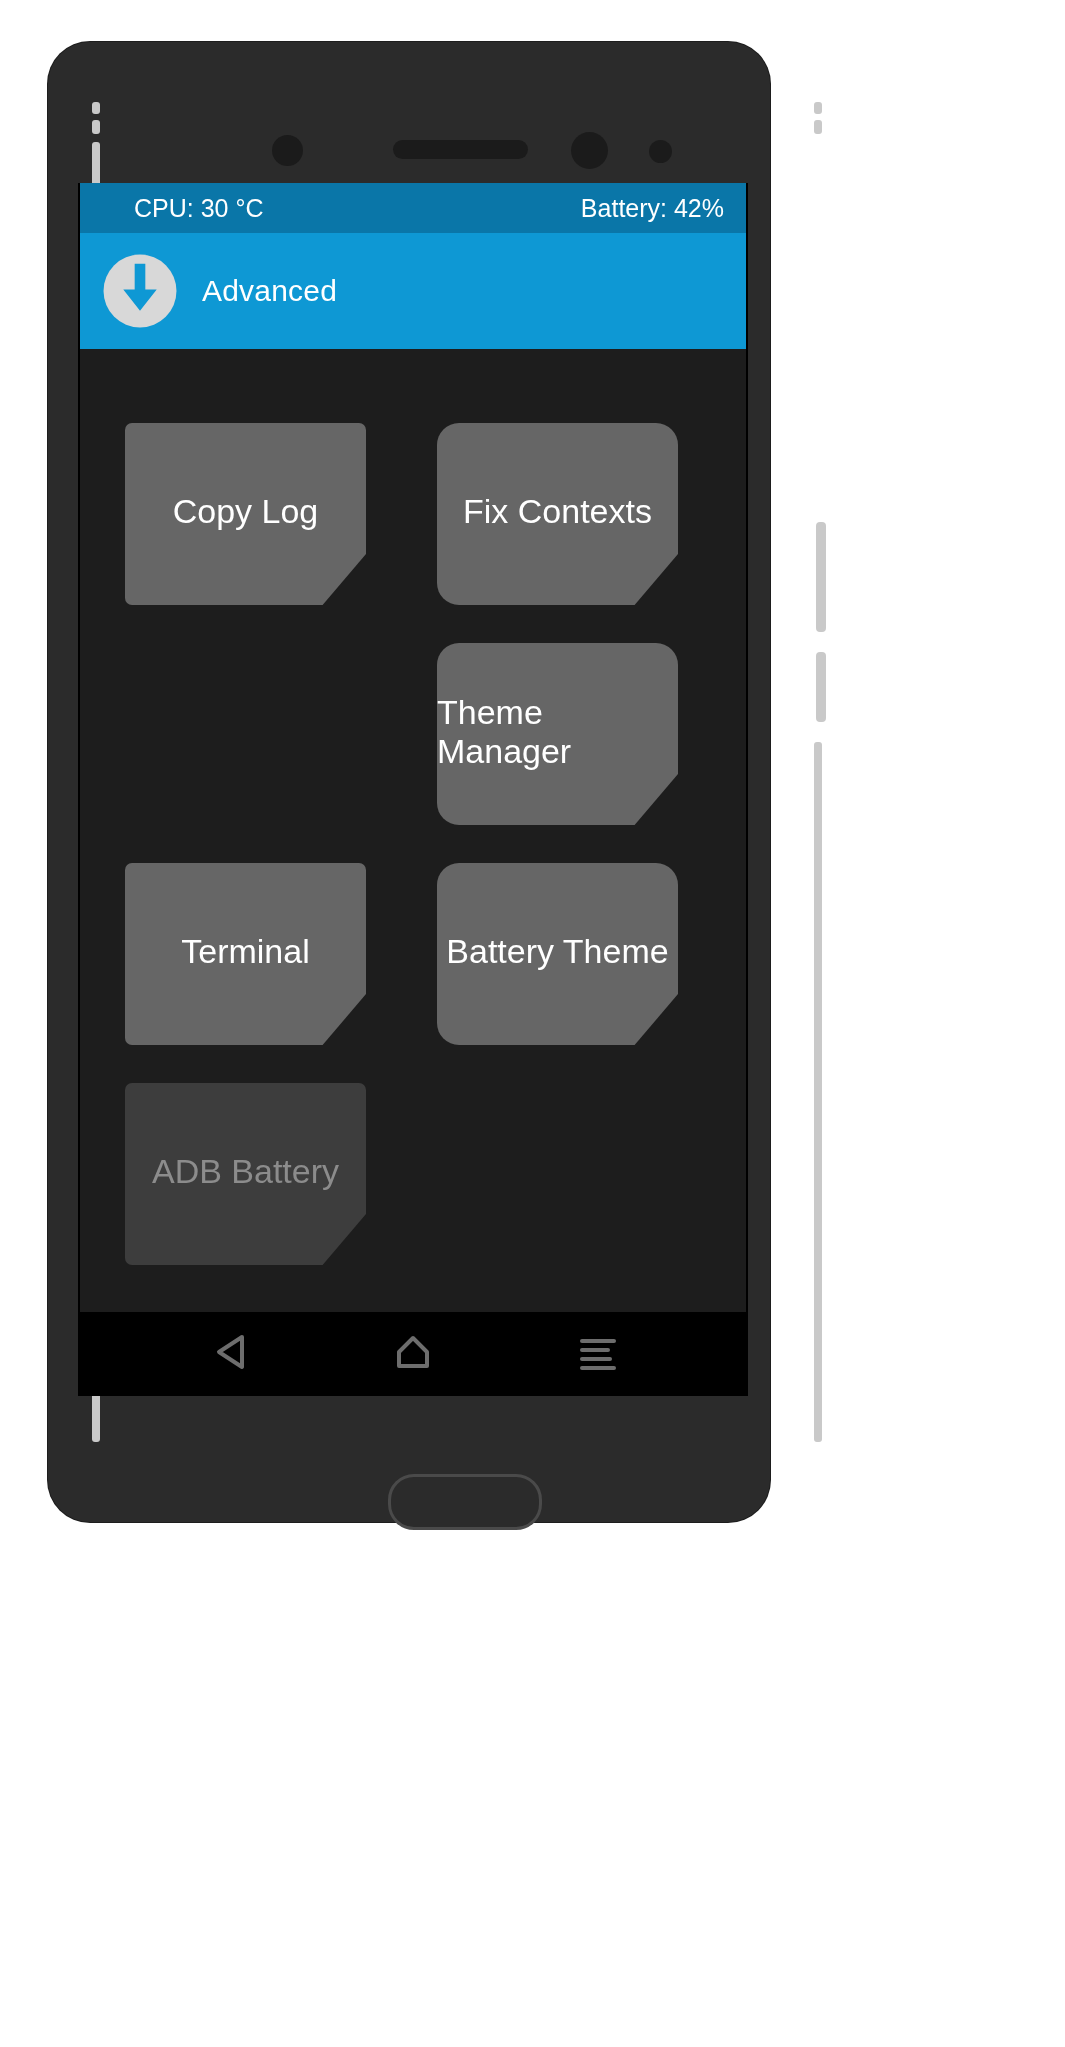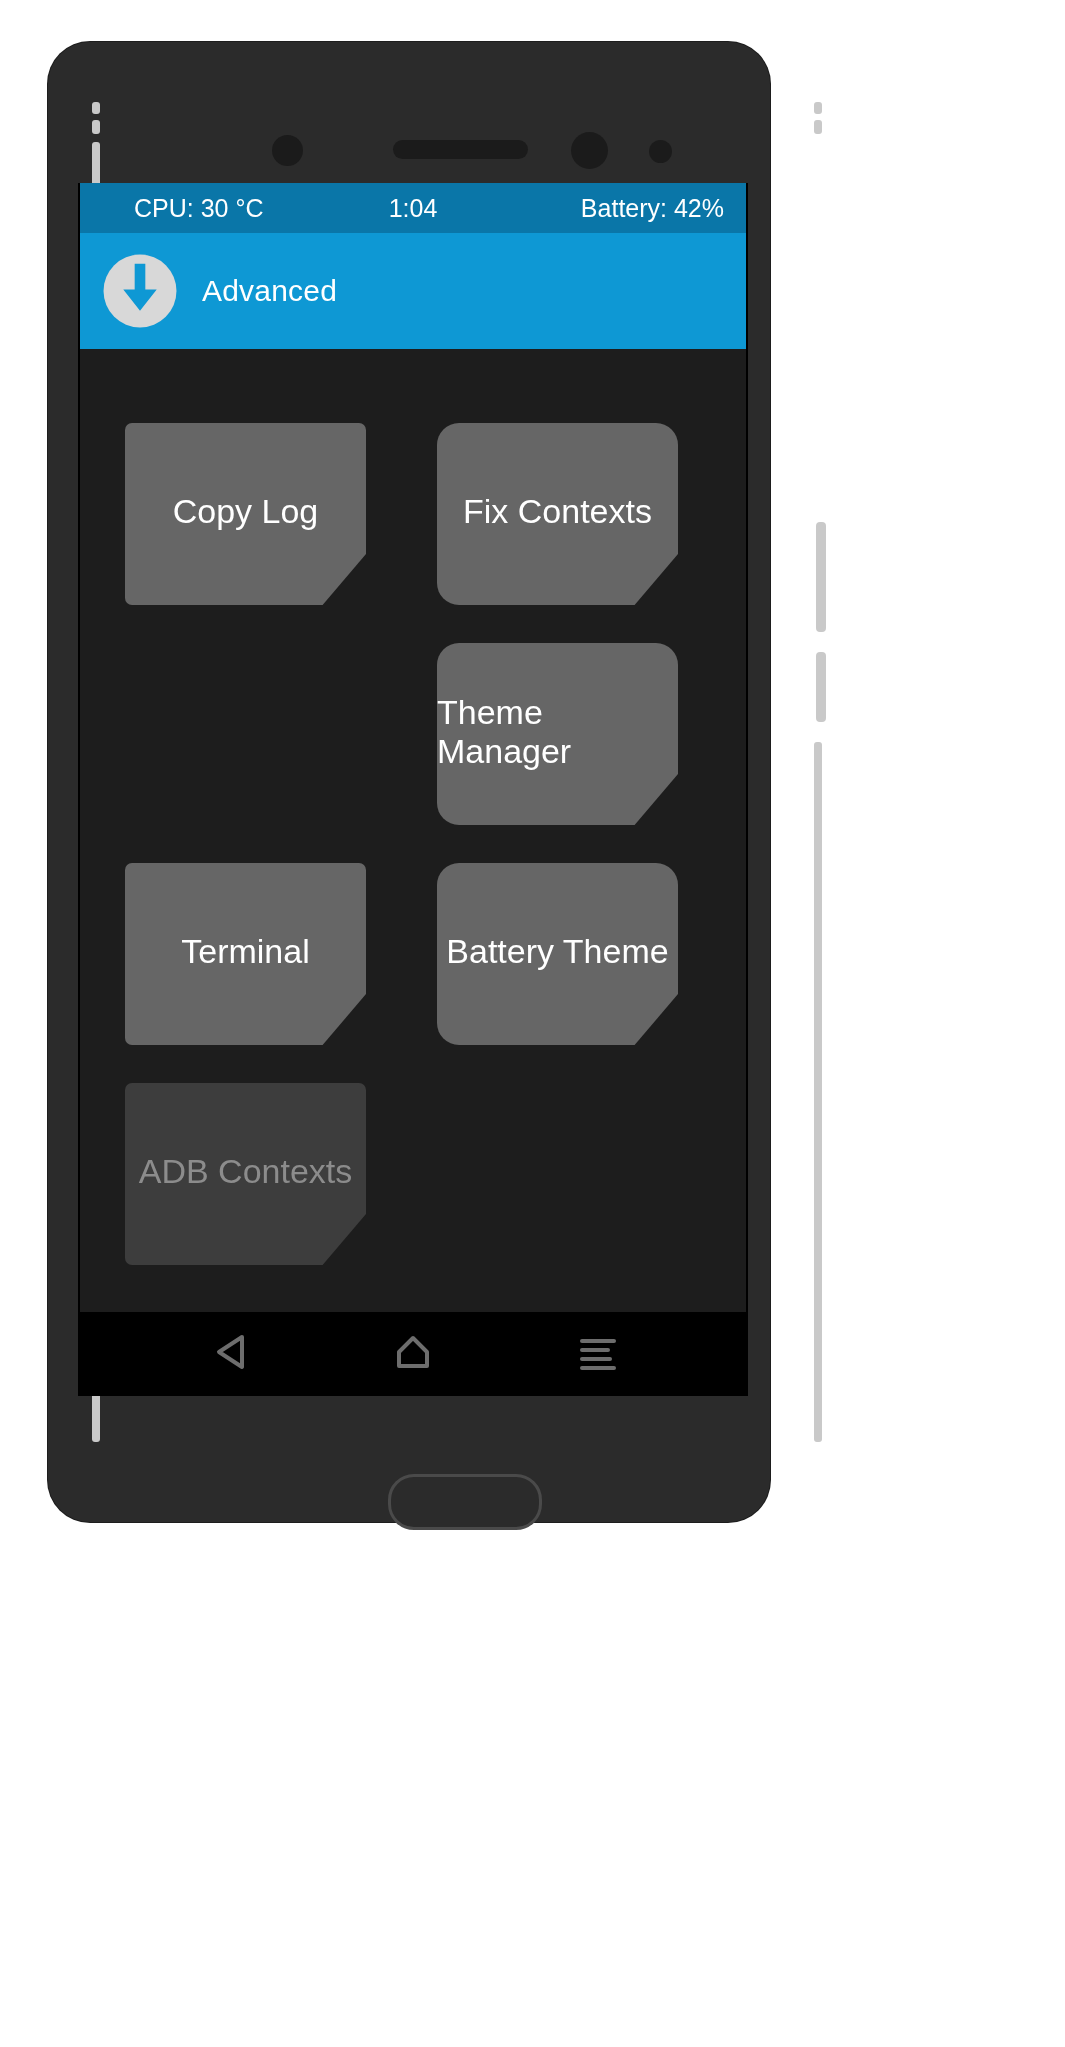--- a/index.html
+++ b/index.html
@@ -214,21 +214,20 @@
   <div class="sensor" id="sensor-cam"></div>
   <div class="sensor" id="sensor-small"></div>
 
   <div id="home-button"></div>
 </div>
 
 <div id="screen">
 
   <div id="status-bar">
     <span id="status-cpu">CPU: 30 °C</span>
-    <span id="status-clock">1:04</span>
     <span id="status-battery">Battery: 42%</span>
   </div>
 
   <div id="action-bar">
     <span id="twrp-logo">
       <svg viewBox="0 0 100 100" width="76" height="76" aria-hidden="true">
         <circle cx="50" cy="50" r="48" fill="#d8d8d8"></circle>
 
         <path d="M57 10 L57 44 L72 44 L50 72 L28 44 L43 44 L43 10 Z" fill="#0e98d4" transform="translate(0,4)"></path>
         <path d="M43 90 L43 56 L28 56 L50 28 L72 56 L57 56 L57 90 Z" fill="#d8d8d8" opacity="0"></path>
@@ -248,21 +247,21 @@
         <div class="twrp-btn col-right row-1">
           <span>Theme Manager</span>
         </div>
         <div class="twrp-btn col-left row-2">
           <span>Terminal</span>
         </div>
         <div class="twrp-btn col-right row-2">
           <span>Battery Theme</span>
         </div>
         <div class="twrp-btn col-left row-3 disabled">
-          <span>ADB Contexts</span>
+          <span>ADB Battery</span>
         </div>
       </div>
   </div>
 
   <div id="nav-bar">
     <div class="nav-btn" id="nav-back">
       <span>
         <svg width="34" height="38" viewBox="0 0 34 38" aria-hidden="true">
           <path d="M29 4 L6 19 L29 34 Z" fill="none" stroke="#6d6d6d" stroke-width="4" stroke-linejoin="round"></path>
         </svg>

